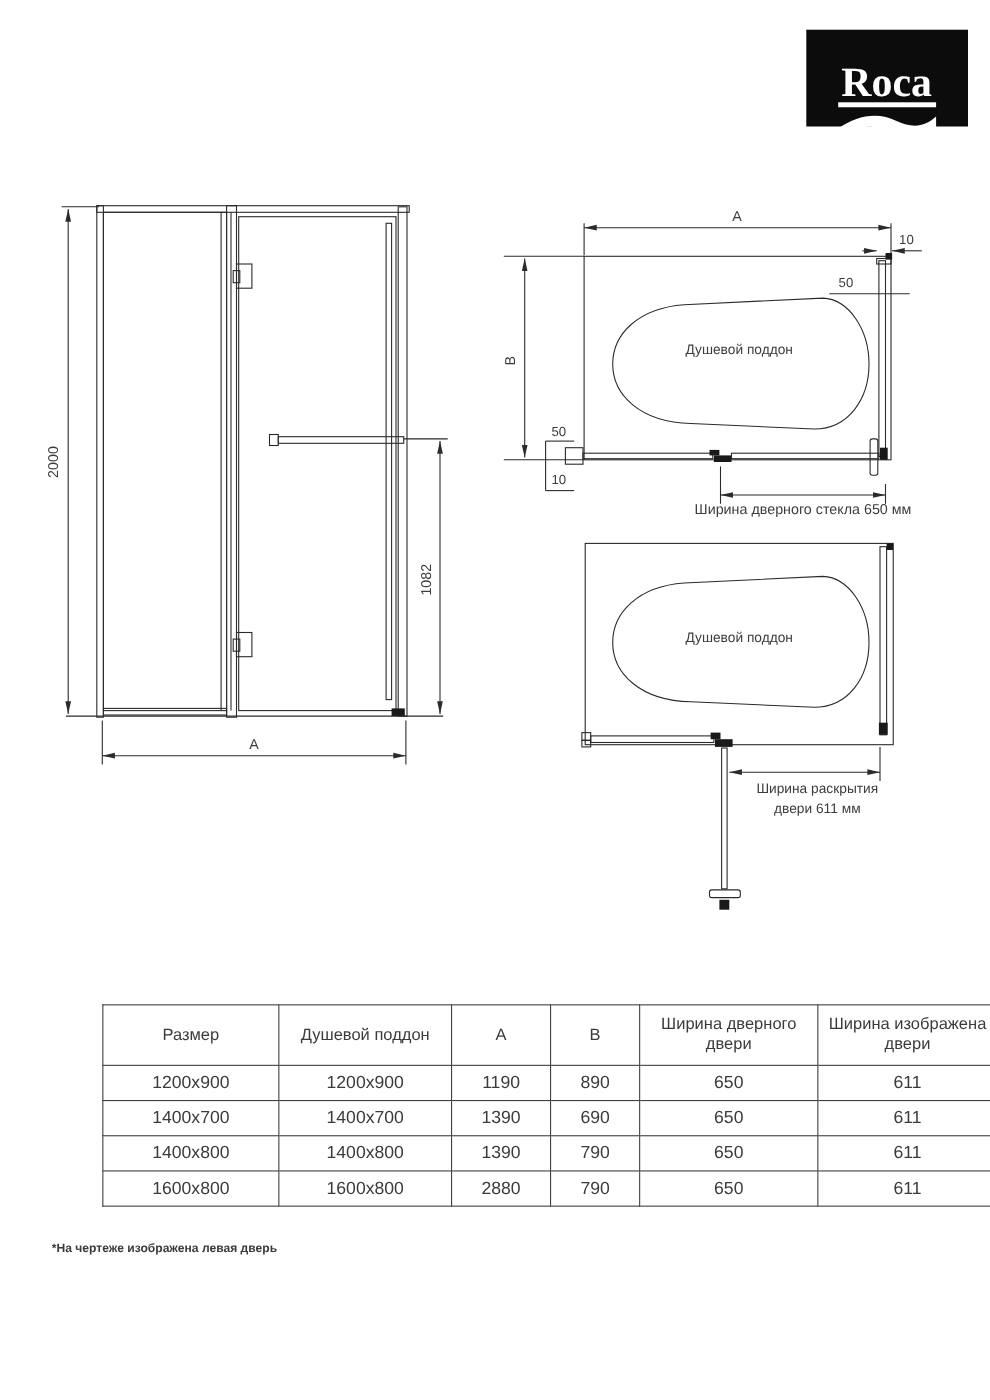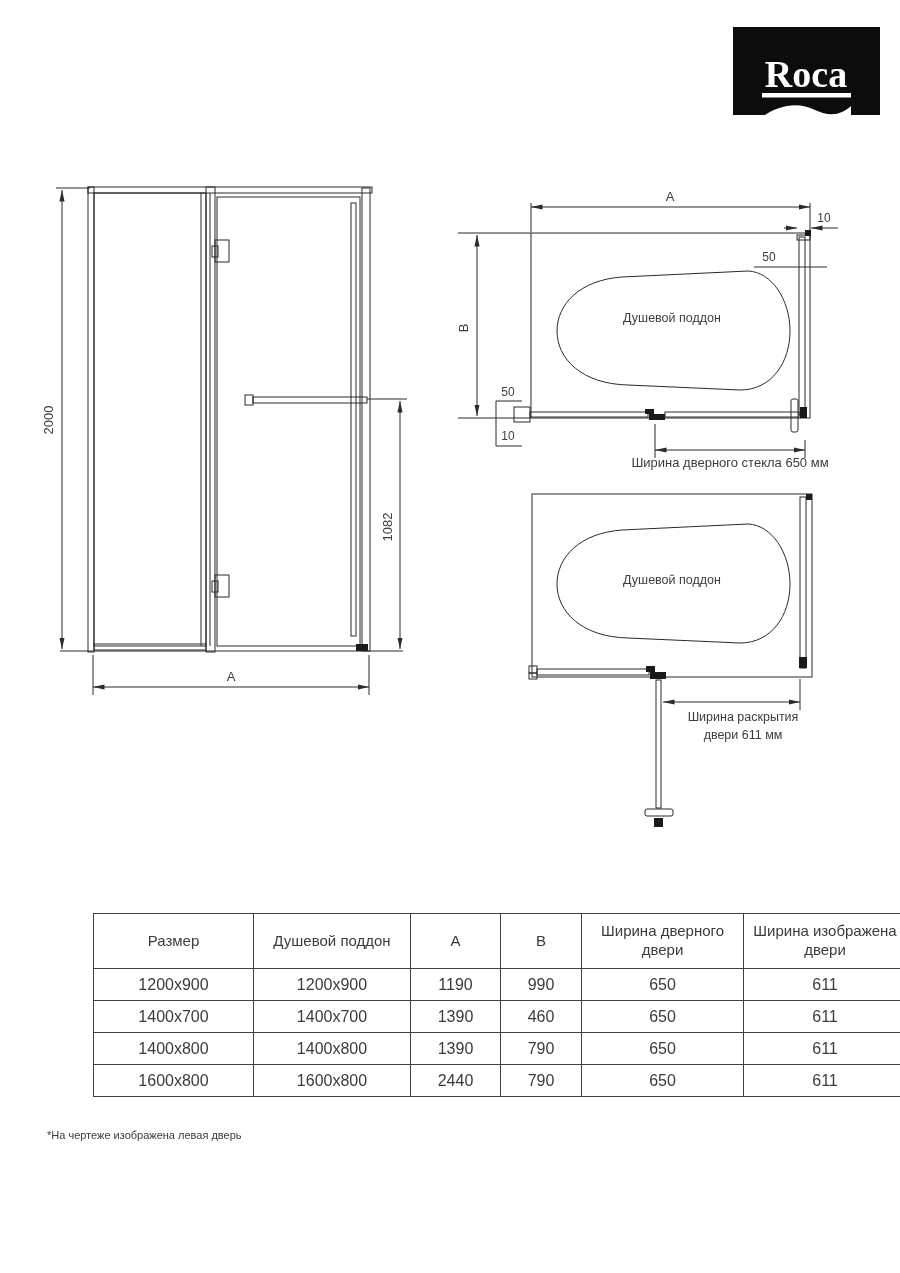--- a/index.html
+++ b/index.html
@@ -16,21 +16,21 @@
   .dim{font-family:"Liberation Sans",sans-serif;font-size:13px;fill:#3d3d3d;}
   .dims{font-family:"Liberation Sans",sans-serif;font-size:12px;fill:#3d3d3d;}
   .cap{font-family:"Liberation Sans",sans-serif;font-size:12.5px;fill:#3d3d3d;}
 
   
   #spec{left:45px;top:913px;border-collapse:collapse;table-layout:fixed;width:813px;color:#3b3b3b;margin-left:48px;}
   #spec th,#spec td{border:1px solid #404040;text-align:center;vertical-align:middle;font-weight:normal;}
   #spec th{height:50px;font-size:15px;line-height:1.25;padding:2px 8px;}
   #spec td{height:31px;font-size:16px;padding:0 4px;}
 
-  #footnote{left:47px;top:1129px;font-size:11px;color:#3b3b3b;}
+  #footnote{left:47px;top:1129px;font-size:11px;color:#3b3b3b;font-weight:bold;}
 </style>
 </head>
 <body>
 
 <div id="logo" class="abs">
   <svg width="147" height="115" viewBox="0 0 147 115">
     <text x="73" y="60" text-anchor="middle" font-family="Liberation Serif, serif" font-size="38" font-weight="bold" fill="#ffffff">Roca</text>
     <rect x="29" y="66" width="89" height="4.5" fill="#ffffff"></rect>
     <path d="M 29,90 C 47,77 66,75 82,83 C 97,90 108,88 118,79 L 118,91 C 105,101 91,101 76,93 C 60,85 45,87 29,99 Z" fill="#ffffff"></path>
   </svg>
@@ -205,44 +205,44 @@
       <th>B</th>
       <th>Ширина дверного двери</th>
       <th>Ширина изображена двери</th>
     </tr>
   </thead>
   <tbody>
     <tr>
       <td>1200x900</td>
       <td>1200x900</td>
       <td>1190</td>
-      <td>990</td>
+      <td>890</td>
       <td>650</td>
       <td>611</td>
     </tr>
     <tr>
       <td>1400x700</td>
       <td>1400x700</td>
       <td>1390</td>
-      <td>460</td>
+      <td>690</td>
       <td>650</td>
       <td>611</td>
     </tr>
     <tr>
       <td>1400x800</td>
       <td>1400x800</td>
       <td>1390</td>
       <td>790</td>
       <td>650</td>
       <td>611</td>
     </tr>
     <tr>
       <td>1600x800</td>
       <td>1600x800</td>
-      <td>2440</td>
+      <td>2880</td>
       <td>790</td>
       <td>650</td>
       <td>611</td>
     </tr>
   </tbody>
 </table>
 
 <div id="footnote" class="abs">*На чертеже изображена левая дверь</div>
 
 </body></html>

